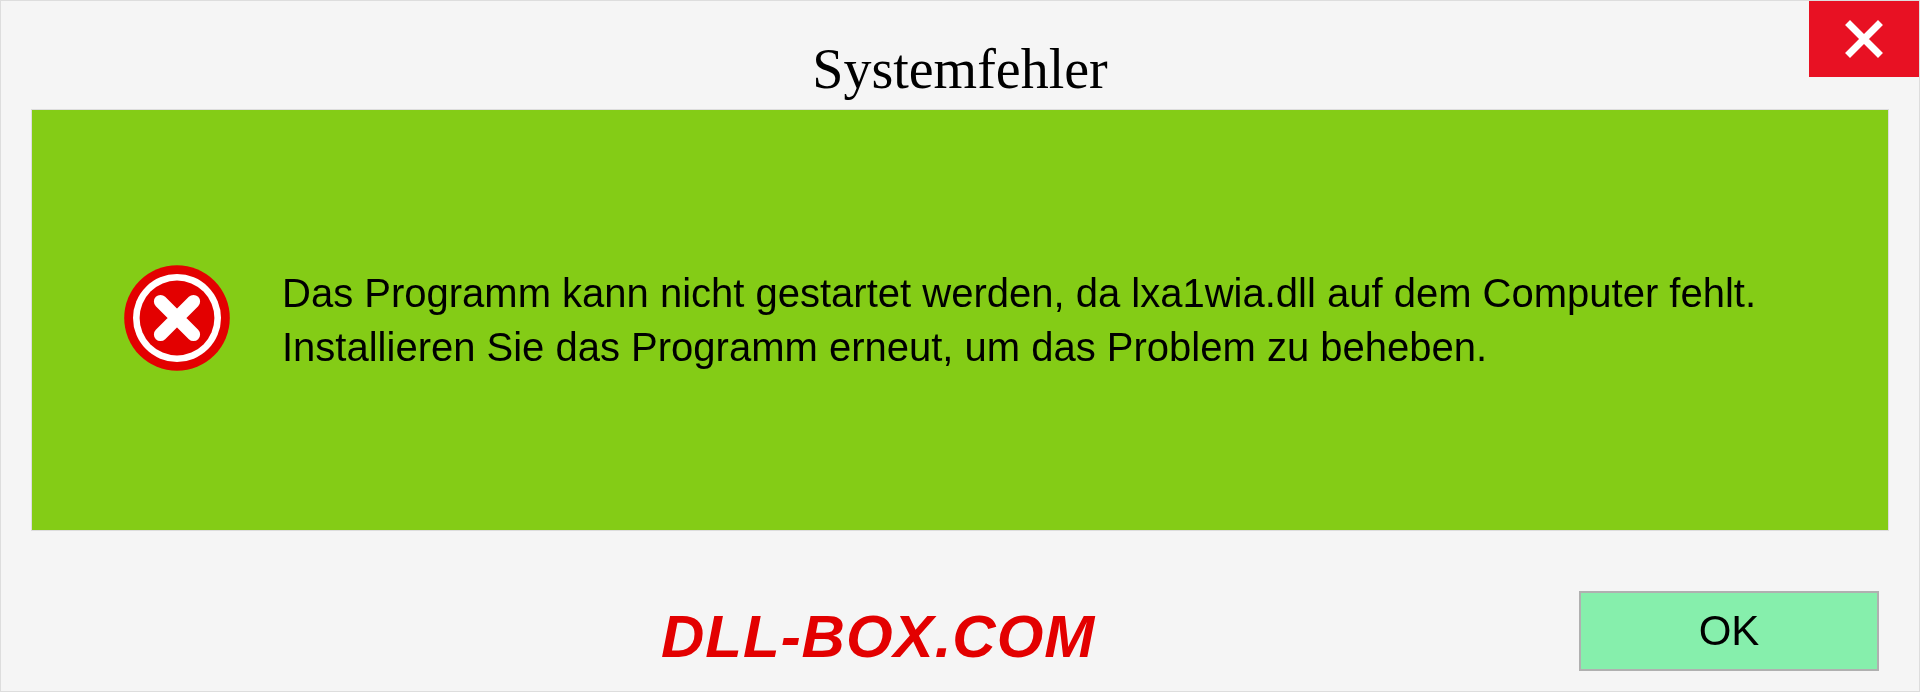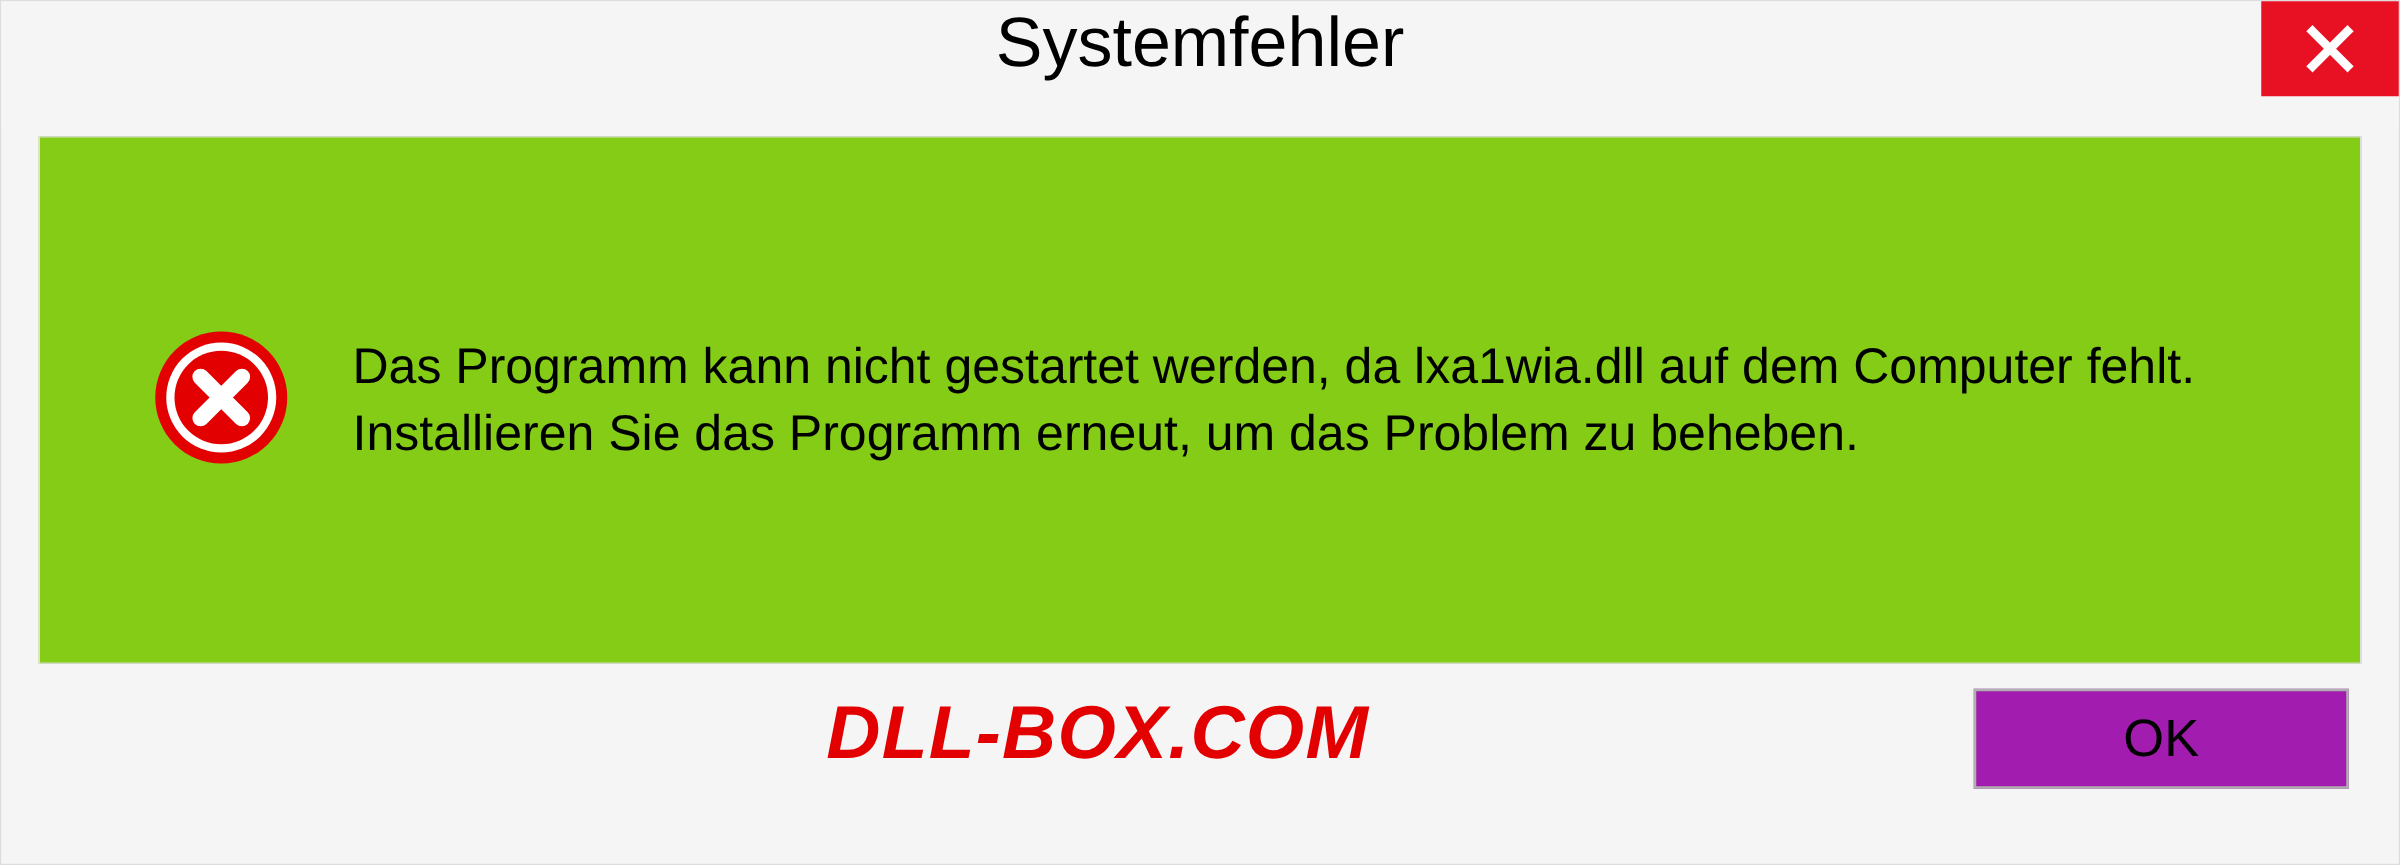--- a/index.html
+++ b/index.html
@@ -19,24 +19,25 @@
       height: 692px;
       background: #f5f5f5;
       border: 1px solid #ddd;
       position: relative;
       display: flex;
       flex-direction: column;
     }
     .titlebar {
       height: 100px;
       display: flex;
-      align-items: flex-start;
+      align-items: flex-end;
       justify-content: center;
       position: relative;
       background: #f5f5f5;
+      font-family: Liberation Serif, serif;
     }
     .title {
       font-size: 56px;
       color: #000;
       font-weight: normal;
     }
     .close-btn {
       position: absolute;
       right: 0;
       top: 0;
@@ -72,37 +73,37 @@
     }
     .message {
       font-size: 40px;
       line-height: 1.35;
       color: #000;
       max-width: 1500px;
     }
     .footer {
       height: 140px;
       display: flex;
-      align-items: flex-start;
+      align-items: flex-end;
       justify-content: space-between;
       padding: 0 40px 20px 40px;
     }
     .watermark {
       font-size: 60px;
       font-weight: 900;
       color: #e30000;
       letter-spacing: 1px;
       margin-left: 620px;
       font-style: italic;
       font-family: Arial Black, Arial, sans-serif;
     }
     .ok-btn {
       width: 300px;
       height: 80px;
-      background: #a21caf;
+      background: #86efac;
       border: 2px solid #b0b0b0;
       font-size: 42px;
       color: #000;
       display: flex;
       align-items: center;
       justify-content: center;
       cursor: pointer;
     }
   </style>
 </head>

